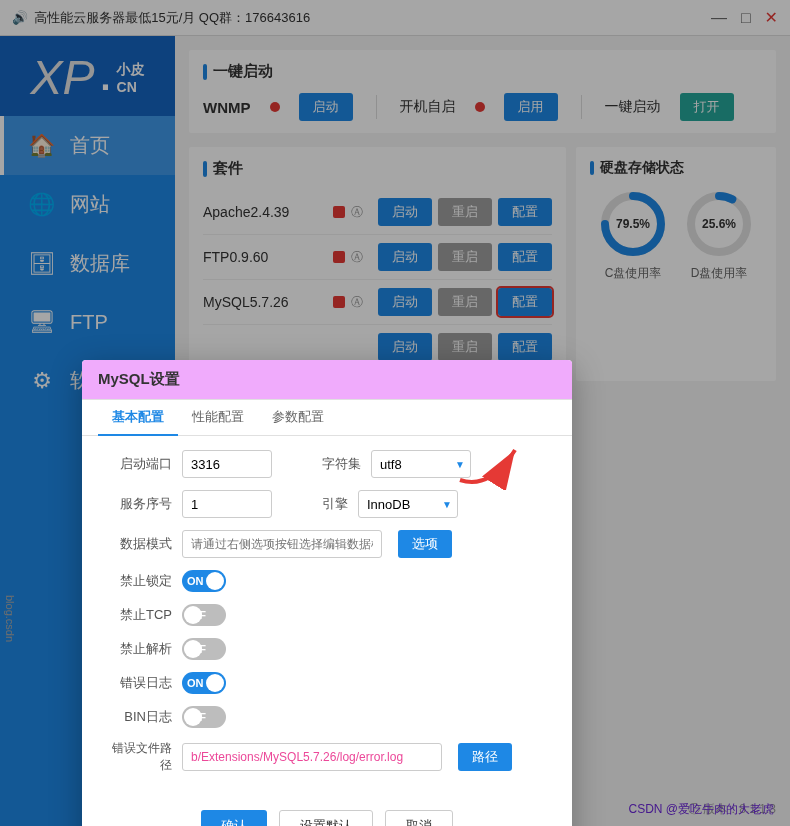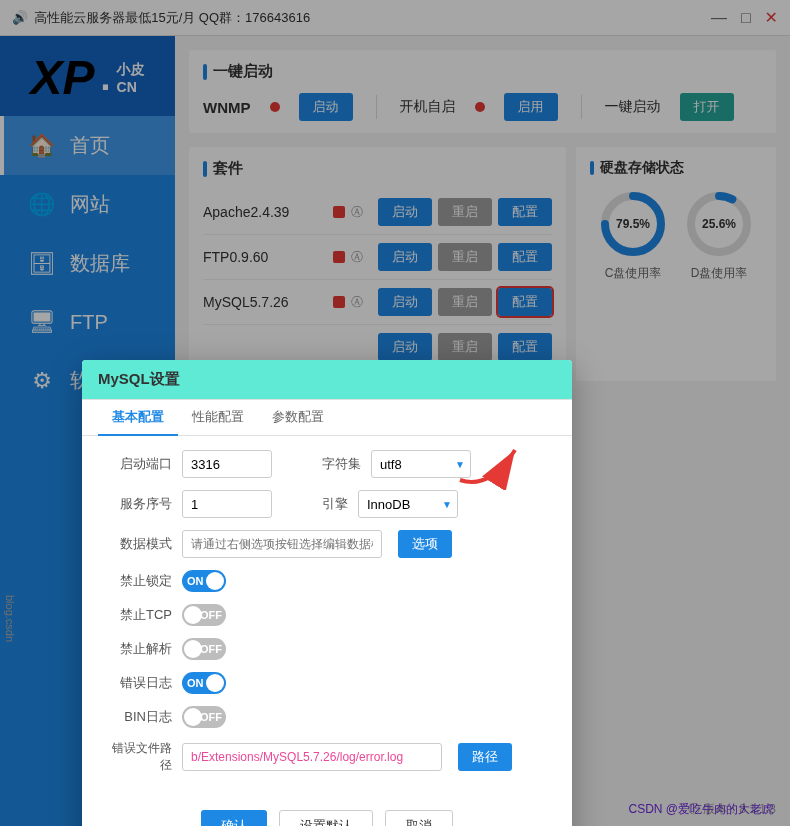--- a/index.html
+++ b/index.html
@@ -36,22 +36,22 @@
       width: 100%;
       background: #1565c0;
       padding: 18px 0 14px 0;
       display: flex;
       align-items: center;
       justify-content: center;
       gap: 6px;
     }
     .logo-xp {
       font-size: 48px;
-      font-weight: 700;
-      color: #000000;
+      font-weight: 400;
+      color: #e5e5e5;
       line-height: 1;
       font-style: italic;
     }
     .logo-dot { font-size: 36px; color: #fff; font-weight: 900; }
     .logo-text-right { display: flex; flex-direction: column; color: #fff; font-size: 14px; font-weight: bold; }
     .nav-item {
       width: 100%;
       display: flex;
       align-items: center;
       gap: 14px;
@@ -127,21 +127,21 @@
       left: 82px;
       top: 360px;
       width: 490px;
       background: #fff;
       border-radius: 4px;
       box-shadow: 0 8px 32px rgba(0,0,0,0.3);
       z-index: 20;
       padding-bottom: 16px;
     }
     .modal-header {
-      background: #5eead4;
+      background: #f0abfc;
       padding: 10px 16px;
       border-bottom: 1px solid #e0e0e0;
       font-size: 15px;
       font-weight: bold;
       color: #333;
       border-radius: 4px 4px 0 0;
     }
     .modal-tabs { display: flex; border-bottom: 1px solid #e0e0e0; padding: 0 16px; }
     .modal-tab {
       padding: 8px 14px;
@@ -206,21 +206,21 @@
       width: 18px;
       height: 18px;
       background: #fff;
       border-radius: 50%;
       transition: transform 0.2s;
     }
     .toggle.on .toggle-knob { transform: translateX(22px); }
     .toggle.off .toggle-knob { transform: translateX(0); }
     .toggle-text { font-size: 11px; color: #fff; position: absolute; font-weight: bold; }
     .toggle.on .toggle-text { left: 5px; }
-    .toggle.off .toggle-text { right: 4px; }
+    .toggle.off .toggle-text { right: 20px; }
 
     
     .path-input {
       border: 1px solid #ccc;
       border-radius: 3px;
       padding: 4px 8px;
       font-size: 12px;
       height: 28px;
       width: 260px;
       color: #ec4899;

